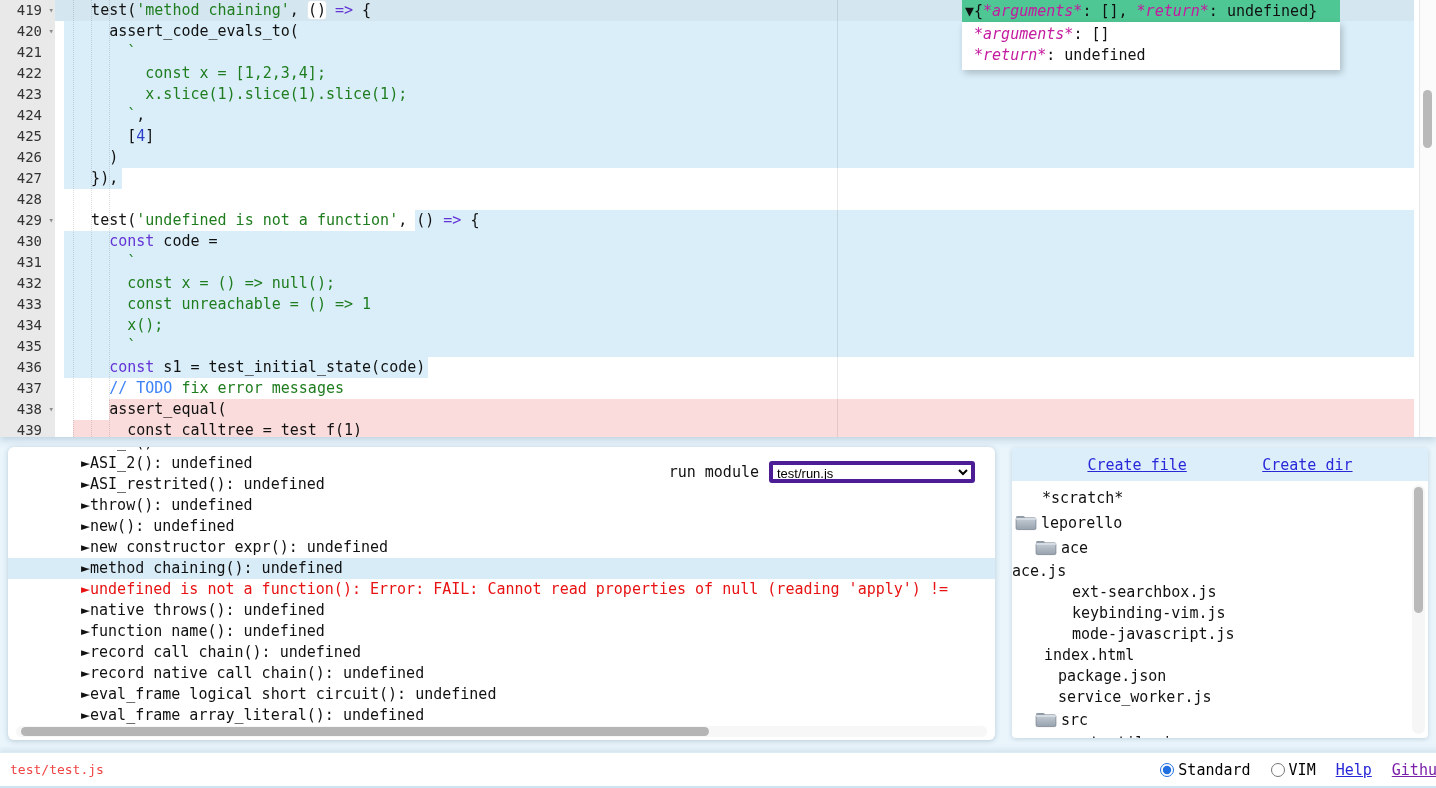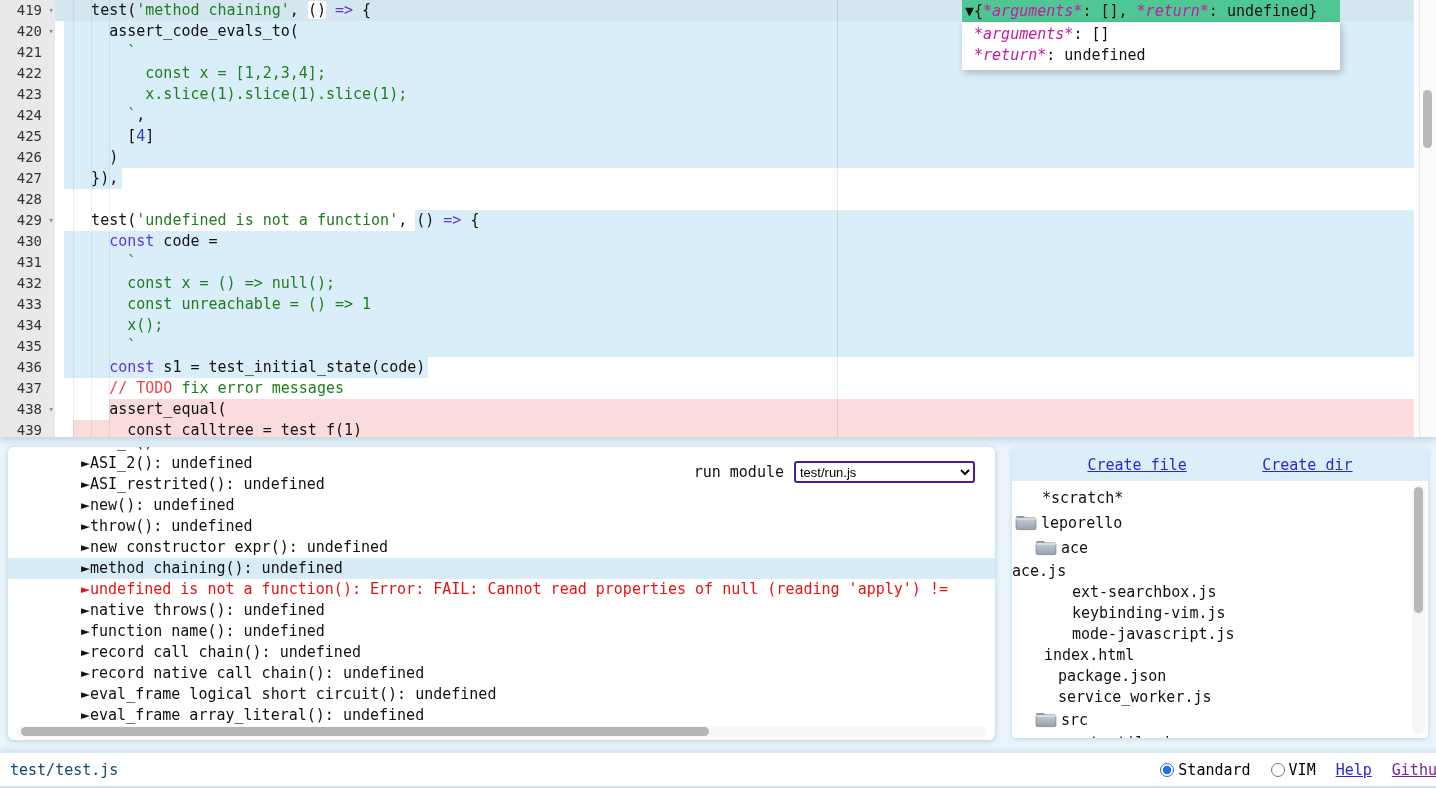--- a/index.html
+++ b/index.html
@@ -19,21 +19,21 @@
   #code{position:absolute;left:0;top:0;right:0;bottom:0;}
   .line{position:absolute;left:0;right:22px;height:21px;line-height:21px;font-size:15px;color:#111;}
   .hl{position:absolute;top:0;bottom:0;z-index:1;}
   .hl-active{background:#d4e6ef;}
   .hl-blue{background:#d9eef9;}
   .hl-pink{background:#fbdcdc;}
   .ltext{position:relative;z-index:3;white-space:pre;display:block;padding-left:55px;}
   .tk-s{color:#1f7d1f;}
   .tk-k{color:#6433d6;}
   .tk-n{color:#2a3fc9;}
-  .tk-c{color:#ef4444;}
+  .tk-c{color:#3b82f6;}
   .tk-c2{color:#1f7d1f;}
   .tk-box{background:#ffffff;border-radius:3px;box-shadow:0 0 0 1px #dde6ec;}
   .tk-m{color:#c41a9f;font-style:italic;}
   #print-margin{position:absolute;left:837px;top:0;bottom:0;width:1px;background:rgba(0,0,0,.09);z-index:2;}
   .iguide{position:absolute;top:0;bottom:0;width:0;border-left:1px dotted rgba(0,0,0,.13);z-index:2;}
   
   #ed-sb{position:absolute;right:0;top:0;width:16px;height:100%;background:#fbfbfb;border-left:1px solid #e8e8e8;z-index:5;}
   #ed-sb .thumb{position:absolute;left:3px;width:9px;top:90px;height:58px;background:#b9b9b9;border-radius:5px;}
   
   #tooltip{position:absolute;left:962px;top:0;z-index:10;font-size:15px;}
@@ -42,39 +42,39 @@
   .tt-row{height:21px;line-height:21px;white-space:pre;color:#111;}
   
   #left-panel{position:absolute;left:8px;top:447px;width:987px;height:293px;background:#fff;
     border-radius:6px;box-shadow:0 1px 5px rgba(120,150,170,.45);overflow:hidden;}
   #test-list{margin-top:-15px;}
   .titem{height:21px;line-height:21px;font-size:15px;color:#111;white-space:pre;padding-left:73px;}
   .titem.selected{background:#d8ecf8;}
   .titem.error{color:#e81212;}
   #run-module{position:absolute;top:14px;right:20px;display:flex;align-items:center;gap:10px;}
   #run-module label{font-size:15px;color:#111;}
-  #run-module select{width:181px;height:22px;font-family:"Liberation Sans",sans-serif;font-size:13px;
-    border:2px solid #4c1d95;border-radius:3px;background:#fff;}
+  #run-module select{width:206px;height:22px;font-family:"Liberation Sans",sans-serif;font-size:13px;
+    border:4px solid #4c1d95;border-radius:3px;background:#fff;}
   #h-scroll{position:absolute;left:8px;right:8px;bottom:3px;height:11px;background:#f7f7f7;border-radius:6px;}
   #h-scroll .thumb{position:absolute;left:5px;top:1px;width:688px;height:9px;background:#b5b5b5;border-radius:5px;}
   
   #right-panel{position:absolute;left:1012px;top:448px;width:416px;height:290px;overflow:hidden;
     border-radius:4px;box-shadow:0 1px 4px rgba(120,150,170,.35);}
   #rp-header{height:33px;background:#ddeefb;display:flex;align-items:center;justify-content:space-evenly;}
   #rp-header a{font-size:15px;color:#2727d8;text-decoration:underline;cursor:pointer;}
   #tree{position:relative;background:#fff;height:257px;overflow:hidden;padding-top:5px;box-sizing:border-box;}
   .trow{display:flex;align-items:center;font-size:15px;color:#111;white-space:pre;}
   .ticon{width:24px;height:17px;margin-right:3px;flex:0 0 auto;}
   #tree-sb{position:absolute;right:3px;top:4px;bottom:4px;width:13px;background:#f6f6f6;border-radius:7px;}
   #tree-sb .thumb{position:absolute;left:2px;width:9px;top:2px;height:126px;background:#b9b9b9;border-radius:5px;}
   
   #status-bar{position:absolute;left:0;top:752px;width:1436px;height:33px;background:#fff;
     border-top:1px solid #dceaf4;border-bottom:3px solid #cde4f2;box-sizing:content-box;
     display:flex;align-items:center;padding:0 10px;box-shadow:0 -2px 5px rgba(140,175,200,.25);}
-  #file-path{font-size:15px;color:#0c4a6e;}
+  #file-path{font-size:13px;color:#ef4444;}
   #sb-right{margin-left:auto;display:flex;align-items:center;gap:20px;font-size:15px;}
   .radio-group{display:flex;align-items:center;gap:4px;}
   .radio-group input{width:14px;height:14px;accent-color:#1f6fe0;margin:0;}
   #sb-right a{text-decoration:underline;}
   a.help{color:#2727d8;} a.github{color:#7a1fa8;}
 </style>
 </head>
 <body>
 
 <div id="editor">
@@ -247,22 +247,22 @@
         <div class="tt-row"><span> </span><span class="tk-m">*return*</span><span>: undefined</span></div>
       </div>
   </div>
 </div>
 
 <div id="left-panel">
   <div id="test-list">
       <div class="titem">►ASI_1(): undefined</div>
       <div class="titem">►ASI_2(): undefined</div>
       <div class="titem">►ASI_restrited(): undefined</div>
+      <div class="titem">►throw(): undefined</div>
       <div class="titem">►new(): undefined</div>
-      <div class="titem">►throw(): undefined</div>
       <div class="titem">►new constructor expr(): undefined</div>
       <div class="titem selected">►method chaining(): undefined</div>
       <div class="titem error">►undefined is not a function(): Error: FAIL: Cannot read properties of null (reading 'apply') !=</div>
       <div class="titem">►native throws(): undefined</div>
       <div class="titem">►function name(): undefined</div>
       <div class="titem">►record call chain(): undefined</div>
       <div class="titem">►record native call chain(): undefined</div>
       <div class="titem">►eval_frame logical short circuit(): undefined</div>
       <div class="titem">►eval_frame array_literal(): undefined</div>
     </div>

